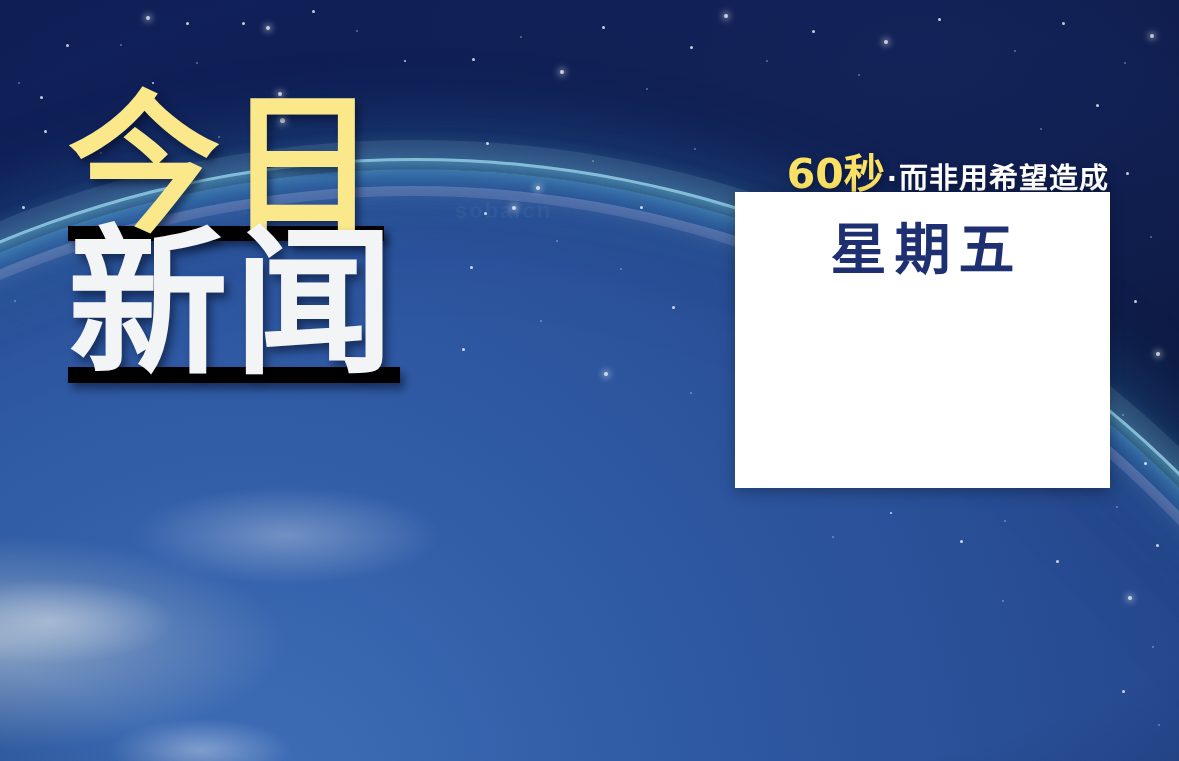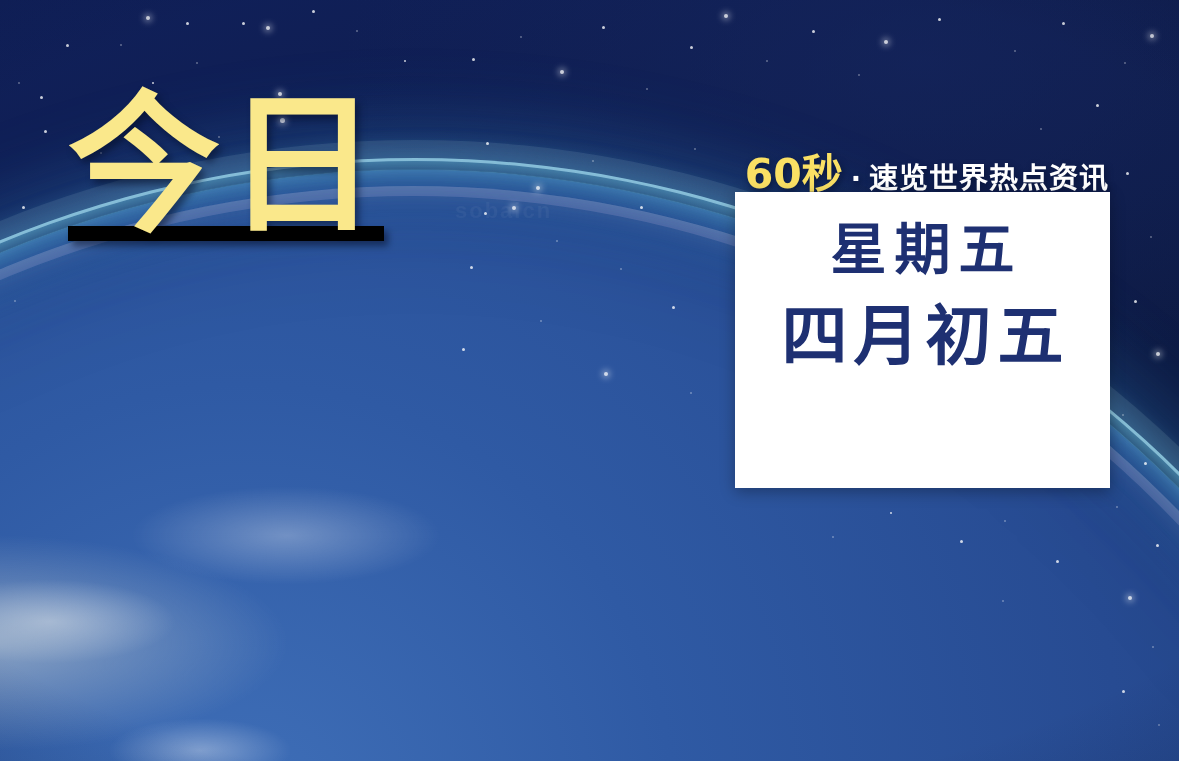--- a/index.html
+++ b/index.html
@@ -192,21 +192,20 @@
     font-family: "DejaVu Sans", "Liberation Sans", sans-serif;
   }
 
   
   .tagline {
     position: absolute;
     right: 70px;
     top: 140px;
     display: flex;
     align-items: baseline;
-    gap: 6px;
     white-space: nowrap;
     text-shadow: 2px 3px 6px rgba(5,14,40,.6);
     font-family: "DejaVu Sans", "Liberation Sans", sans-serif;
   }
   .tagline .sixty {
     font-size: 41px;
     font-weight: 900;
     color: #fae064;
     letter-spacing: 0px;
   }
@@ -382,28 +381,28 @@
       <i class="star dim" style="left:356px;  top:30px;  width:2px;  height:2px;"></i>
     </div>
 
     <div class="vignette"></div>
   </div>
 
   <div class="watermark">sobaicn</div>
 
   <div class="title-block">
     <div class="title-line title-jinri">今日</div>
+    <div class="title-line title-xinwen">新闻</div>
   </div>
 
 
   <div class="tagline">
     <span class="sixty">60秒</span>
     <span class="dot">·</span>
-    <span class="desc">速览世界热点资讯</span>
+    <span class="desc">而非用希望造成</span>
   </div>
 
   <div class="card">
     <div class="card-weekday">星期五</div>
-    <div class="card-lunar">四月初五</div>
   </div>
 
 
 </div>
 
 </body></html>

